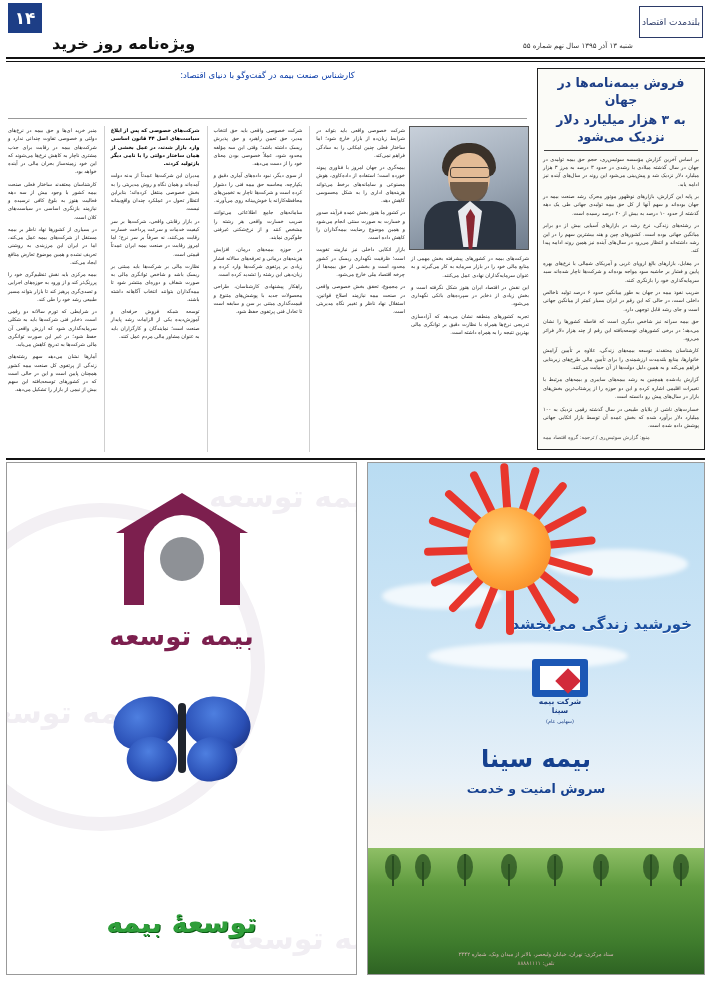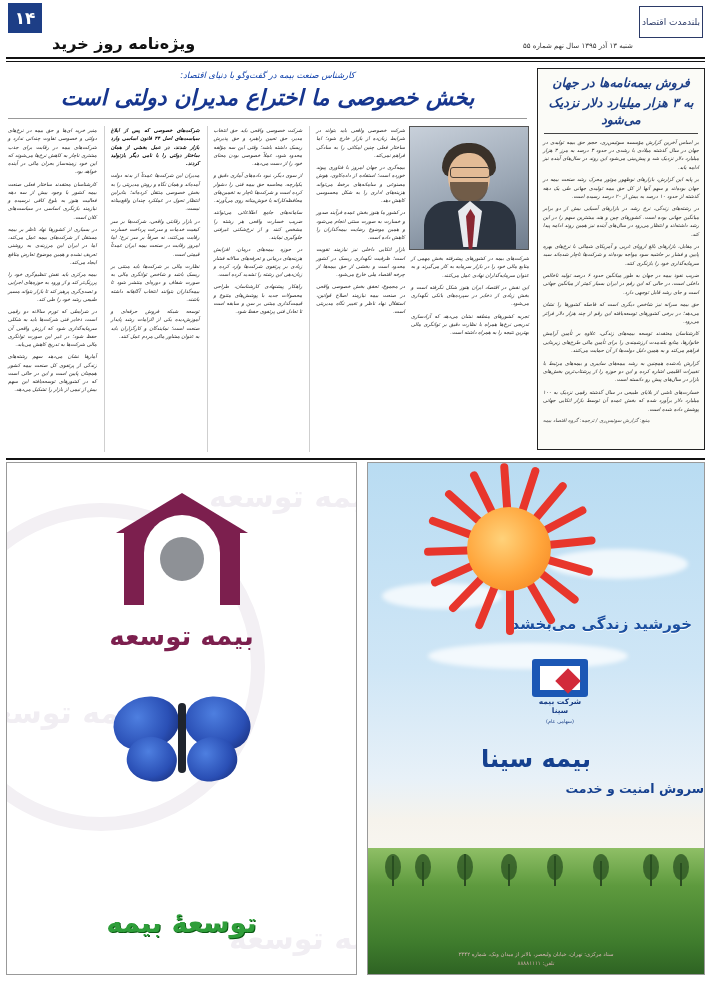--- a/index.html
+++ b/index.html
@@ -80,21 +80,20 @@
     letter-spacing: 0.2px;
   }
 
   
   .article {
     position: absolute;
     top: 66px;
     left: 0;
     right: 6px;
     height: 388px;
-    font-style: italic;
   }
   .kicker {
     position: absolute;
     top: 4px;
     right: 178px;
     left: 8px;
     text-align: center;
     font-size: 8.5px;
     color: #0a3ca8;
   }
@@ -371,20 +370,21 @@
     position: absolute;
     top: 282px; left: 0; right: 0;
     text-align: center;
     font-size: 24px;
     font-weight: bold;
     color: #15408f;
   }
   .sina-tag1 {
     position: absolute;
     top: 318px; left: 0; right: 0;
+    text-align: center;
     font-size: 12.5px;
     font-weight: bold;
     color: #15408f;
   }
   .sina-tag2 {
     position: absolute;
     top: 338px; left: 0; right: 0;
     text-align: center;
     font-size: 12.5px;
     font-weight: bold;
@@ -536,21 +536,20 @@
     <div class="issue-line">شنبه ۱۳ آذر ۱۳۹۵  سال نهم  شماره ۵۵</div>
     <div class="page-number">۱۴</div>
     <div class="section-title">ویژه‌نامه روز خرید</div>
     <div class="masthead-rule"></div>
     <div class="masthead-rule2"></div>
   </div>
 
   <div class="article">
 
     <div class="kicker">کارشناس صنعت بیمه در گفت‌وگو با دنیای اقتصاد:</div>
-    <div class="headline">بخش خصوصی ما اختراع مدیران دولتی است</div>
     <div class="headline-rule"></div>
 
     <div class="sidebox">
       <h2>فروش بیمه‌نامه‌ها در جهان</h2>
       <h2>به ۳ هزار میلیارد دلار نزدیک می‌شود</h2>
       <div class="divider"></div>
       <p>بر اساس آخرین گزارش مؤسسه سوئیس‌ری، حجم حق بیمه تولیدی در جهان در سال گذشته میلادی با رشدی در حدود ۳ درصد به مرز ۳ هزار میلیارد دلار نزدیک شد و پیش‌بینی می‌شود این روند در سال‌های آینده نیز ادامه یابد.</p>
       <p>بر پایه این گزارش، بازارهای نوظهور موتور محرک رشد صنعت بیمه در جهان بوده‌اند و سهم آنها از کل حق بیمه تولیدی جهانی طی یک دهه گذشته از حدود ۱۰ درصد به بیش از ۲۰ درصد رسیده است.</p>
       <p>در رشته‌های زندگی، نرخ رشد در بازارهای آسیایی بیش از دو برابر میانگین جهانی بوده است. کشورهای چین و هند بیشترین سهم را در این رشد داشته‌اند و انتظار می‌رود در سال‌های آینده نیز همین روند ادامه پیدا کند.</p>
       <p>در مقابل، بازارهای بالغ اروپای غربی و آمریکای شمالی با نرخ‌های بهره پایین و فشار بر حاشیه سود مواجه بوده‌اند و شرکت‌ها ناچار شده‌اند سبد سرمایه‌گذاری خود را بازنگری کنند.</p>

